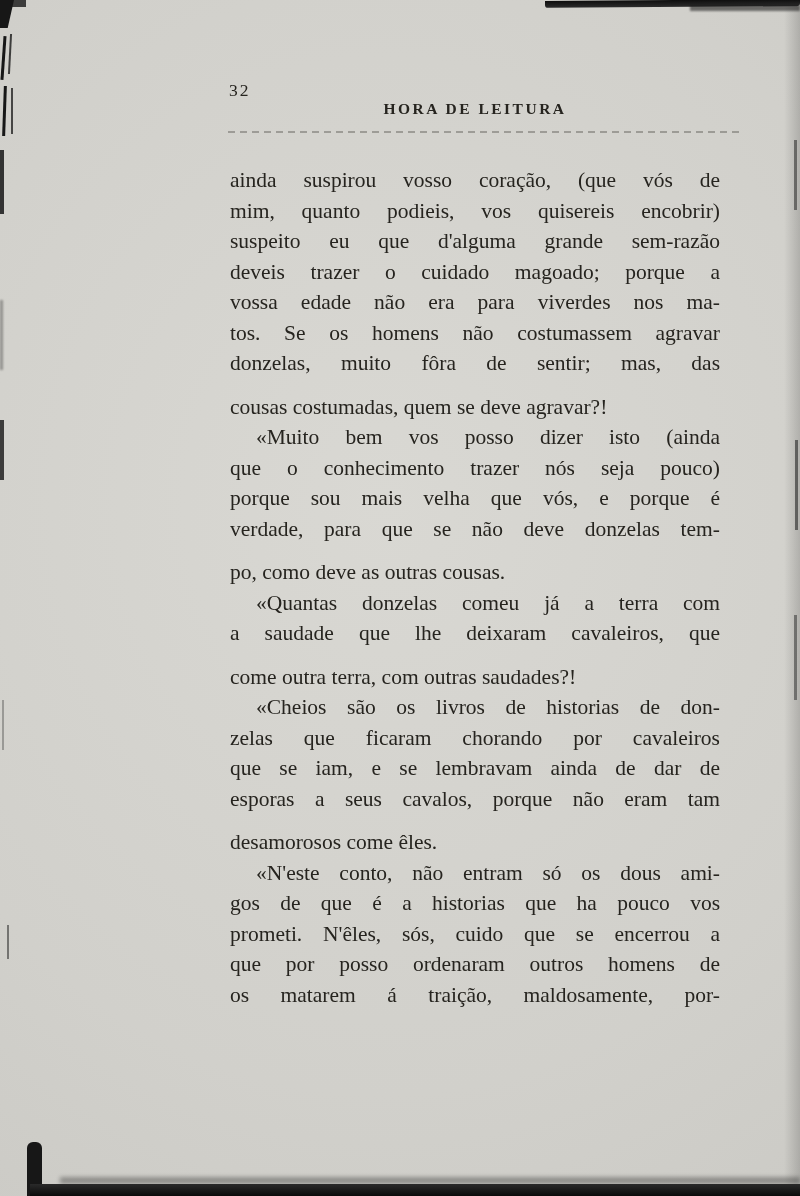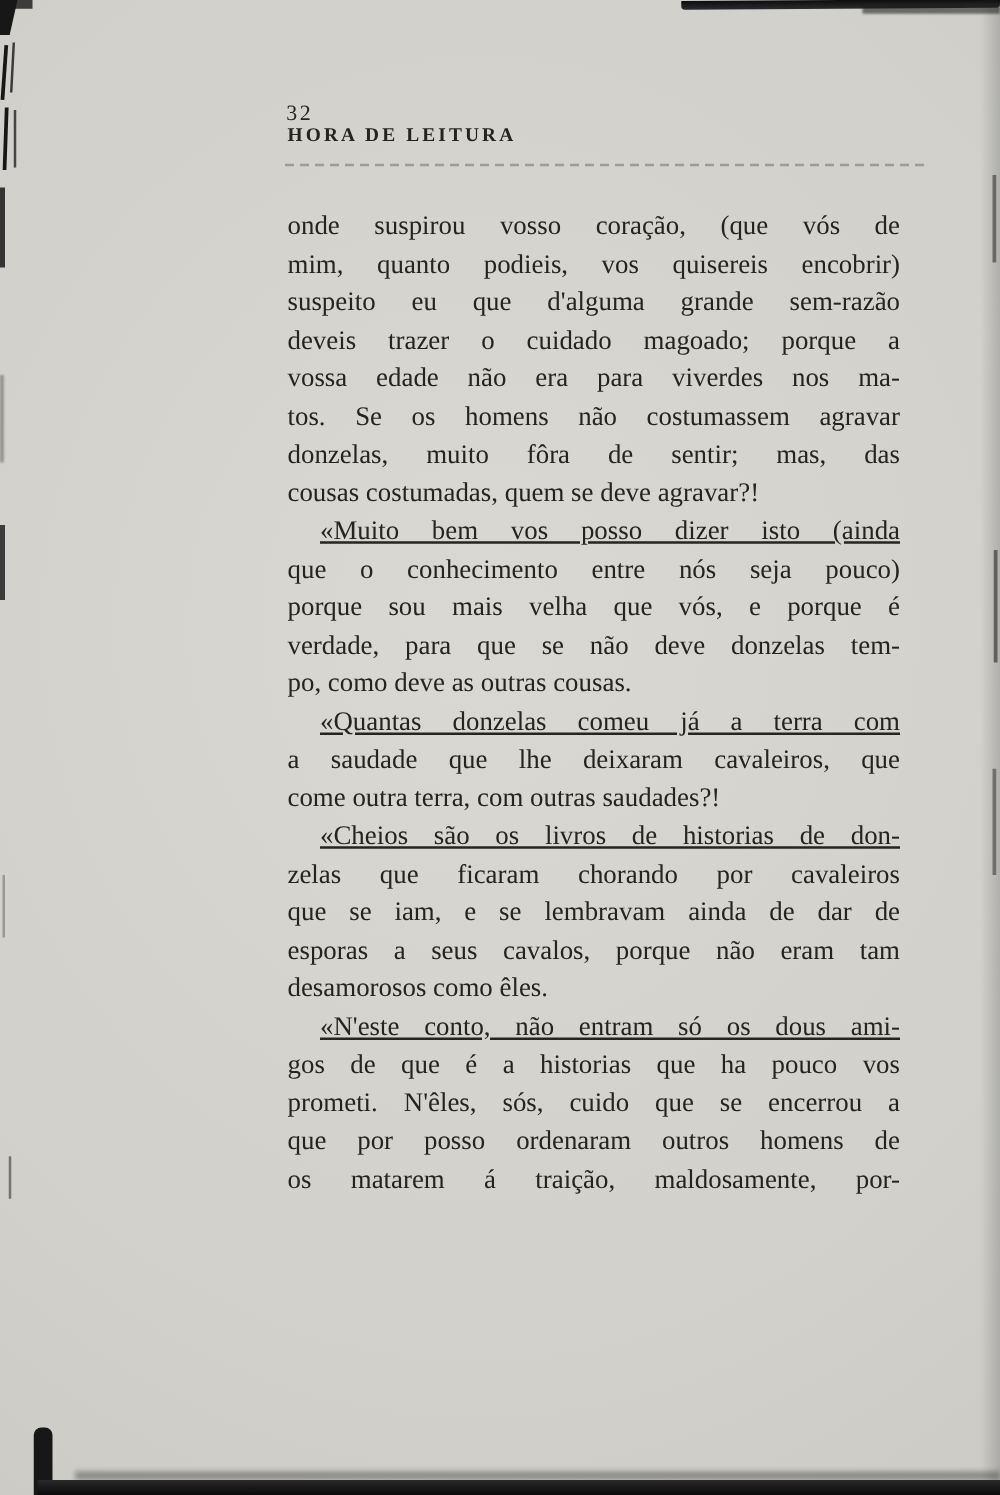--- a/index.html
+++ b/index.html
@@ -15,37 +15,37 @@
   .right-shade{
     position:absolute;top:0;right:0;width:16px;height:100%;
     background:linear-gradient(90deg, rgba(0,0,0,0) 0%, rgba(40,40,40,0.20) 100%);
   }
   
   .page-number{
     position:absolute;left:229px;top:80px;
     font-size:17.5px;letter-spacing:2px;color:var(--ink,#2a2824);
   }
   .running-title{
-    position:absolute;left:230px;top:100px;width:490px;
+    position:absolute;left:230px;top:100px;width:490px;text-align:center;
     font-size:15.5px;font-weight:bold;letter-spacing:2.5px;color:var(--ink,#2a2824);
   }
   .header-rule{
     position:absolute;left:228px;top:131px;width:512px;height:2px;opacity:.7;
     background:repeating-linear-gradient(90deg, rgba(70,68,62,.55) 0 7px, rgba(70,68,62,0) 7px 12px);
   }
   
   .text-block{
     position:absolute;left:230px;top:165px;width:490px;
     color:var(--ink,#24221e);
     font-size:21.5px;line-height:30.5px;
   }
   .paragraph{margin:0;}
   .line{text-align:justify;text-align-last:justify;}
-  .line.last{text-align-last:left;}
-  .line.indent{text-indent:26px;text-decoration:underline;}
+  .line.last{text-align-last:left;margin-top:13px;}
+  .line.indent{text-indent:26px;}
   
   .artifact{position:absolute;background:#171717;}
   .a-top-right{left:545px;top:0;width:255px;height:7px;transform:skewY(-0.4deg);
     background:linear-gradient(180deg,#0d0d0d,#2c2c2c);border-radius:0 0 3px 3px;}
   .a-top-right2{left:690px;top:5px;width:110px;height:6px;opacity:.55;filter:blur(1px);}
   .a-corner-tl{left:0;top:0;width:14px;height:28px;
     clip-path:polygon(0 0,100% 0,55% 100%,0 100%);}
   .a-tl2{left:10px;top:0;width:16px;height:7px;opacity:.8;}
   .a-l1{left:2px;top:36px;width:3px;height:44px;transform:rotate(4deg);}
   .a-l1b{left:9px;top:34px;width:2px;height:40px;transform:rotate(3deg);opacity:.8;}
@@ -89,47 +89,47 @@
 <div class="artifact a-bl-blob"></div>
 <div class="artifact a-bottom-fade"></div>
 <div class="artifact a-bottom-bar"></div>
 
 <span class="page-number">32</span>
 <span class="running-title">HORA DE LEITURA</span>
 <div class="header-rule"></div>
 
 <main class="text-block">
     <div class="paragraph">
-      <div class="line">onde suspirou vosso coração, (que vós de</div>
+      <div class="line">ainda suspirou vosso coração, (que vós de</div>
       <div class="line">mim, quanto podieis, vos quisereis encobrir)</div>
       <div class="line">suspeito eu que d'alguma grande sem-razão</div>
       <div class="line">deveis trazer o cuidado magoado; porque a</div>
       <div class="line">vossa edade não era para viverdes nos ma-</div>
       <div class="line">tos. Se os homens não costumassem agravar</div>
       <div class="line">donzelas, muito fôra de sentir; mas, das</div>
       <div class="line last">cousas costumadas, quem se deve agravar?!</div>
     </div>
     <div class="paragraph">
       <div class="line indent">«Muito bem vos posso dizer isto (ainda</div>
-      <div class="line">que o conhecimento entre nós seja pouco)</div>
+      <div class="line">que o conhecimento trazer nós seja pouco)</div>
       <div class="line">porque sou mais velha que vós, e porque é</div>
       <div class="line">verdade, para que se não deve donzelas tem-</div>
       <div class="line last">po, como deve as outras cousas.</div>
     </div>
     <div class="paragraph">
       <div class="line indent">«Quantas donzelas comeu já a terra com</div>
       <div class="line">a saudade que lhe deixaram cavaleiros, que</div>
       <div class="line last">come outra terra, com outras saudades?!</div>
     </div>
     <div class="paragraph">
       <div class="line indent">«Cheios são os livros de historias de don-</div>
       <div class="line">zelas que ficaram chorando por cavaleiros</div>
       <div class="line">que se iam, e se lembravam ainda de dar de</div>
       <div class="line">esporas a seus cavalos, porque não eram tam</div>
-      <div class="line last">desamorosos como êles.</div>
+      <div class="line last">desamorosos come êles.</div>
     </div>
     <div class="paragraph">
       <div class="line indent">«N'este conto, não entram só os dous ami-</div>
       <div class="line">gos de que é a historias que ha pouco vos</div>
       <div class="line">prometi. N'êles, sós, cuido que se encerrou a</div>
       <div class="line">que por posso ordenaram outros homens de</div>
       <div class="line">os matarem á traição, maldosamente, por-</div>
     </div>
   </main>
 

